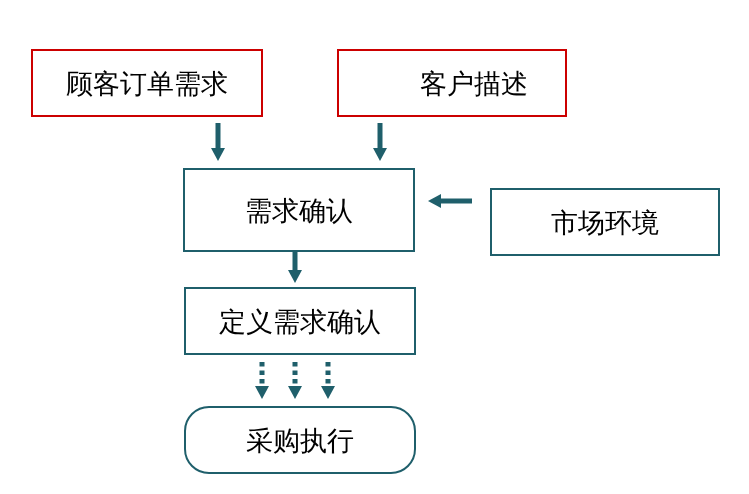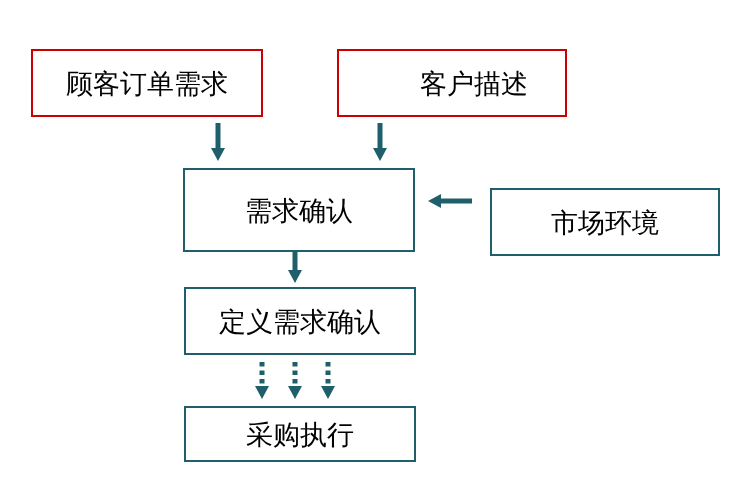--- a/index.html
+++ b/index.html
@@ -112,17 +112,17 @@
   </div>
 
   <div class="node" style="left:490px; top:168px; width:230px; height:68px;margin-top:20px;">
     <span>市场环境</span>
   </div>
 
   <div class="node" style="left:184px; top:287px; width:232px; height:68px;align-items:center;">
     <span>定义需求确认</span>
   </div>
 
-  <div class="node" style="left:184px; top:406px; width:232px; height:56px;">
+  <div class="node" style="left:184px; top:406px; width:232px; height:68px;border-radius:25px;">
     <span>采购执行</span>
   </div>
 
 </div>
 
 </body></html>

